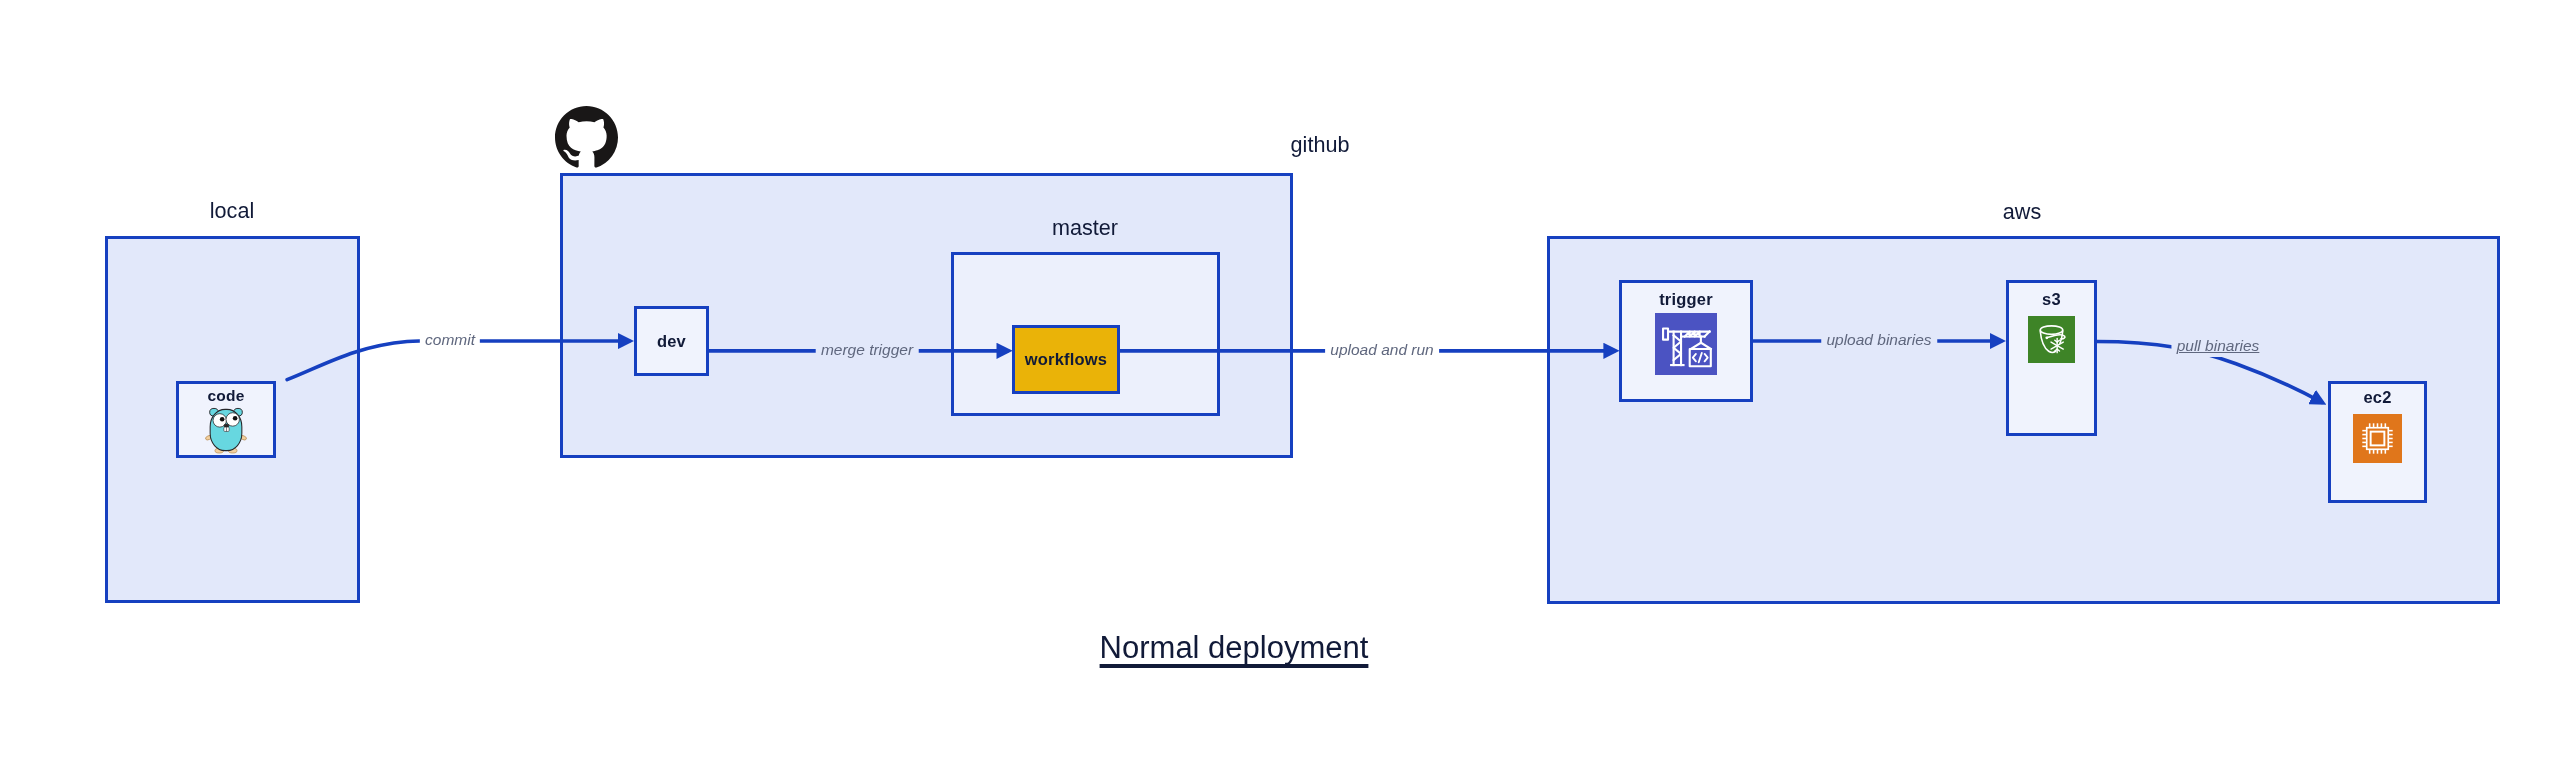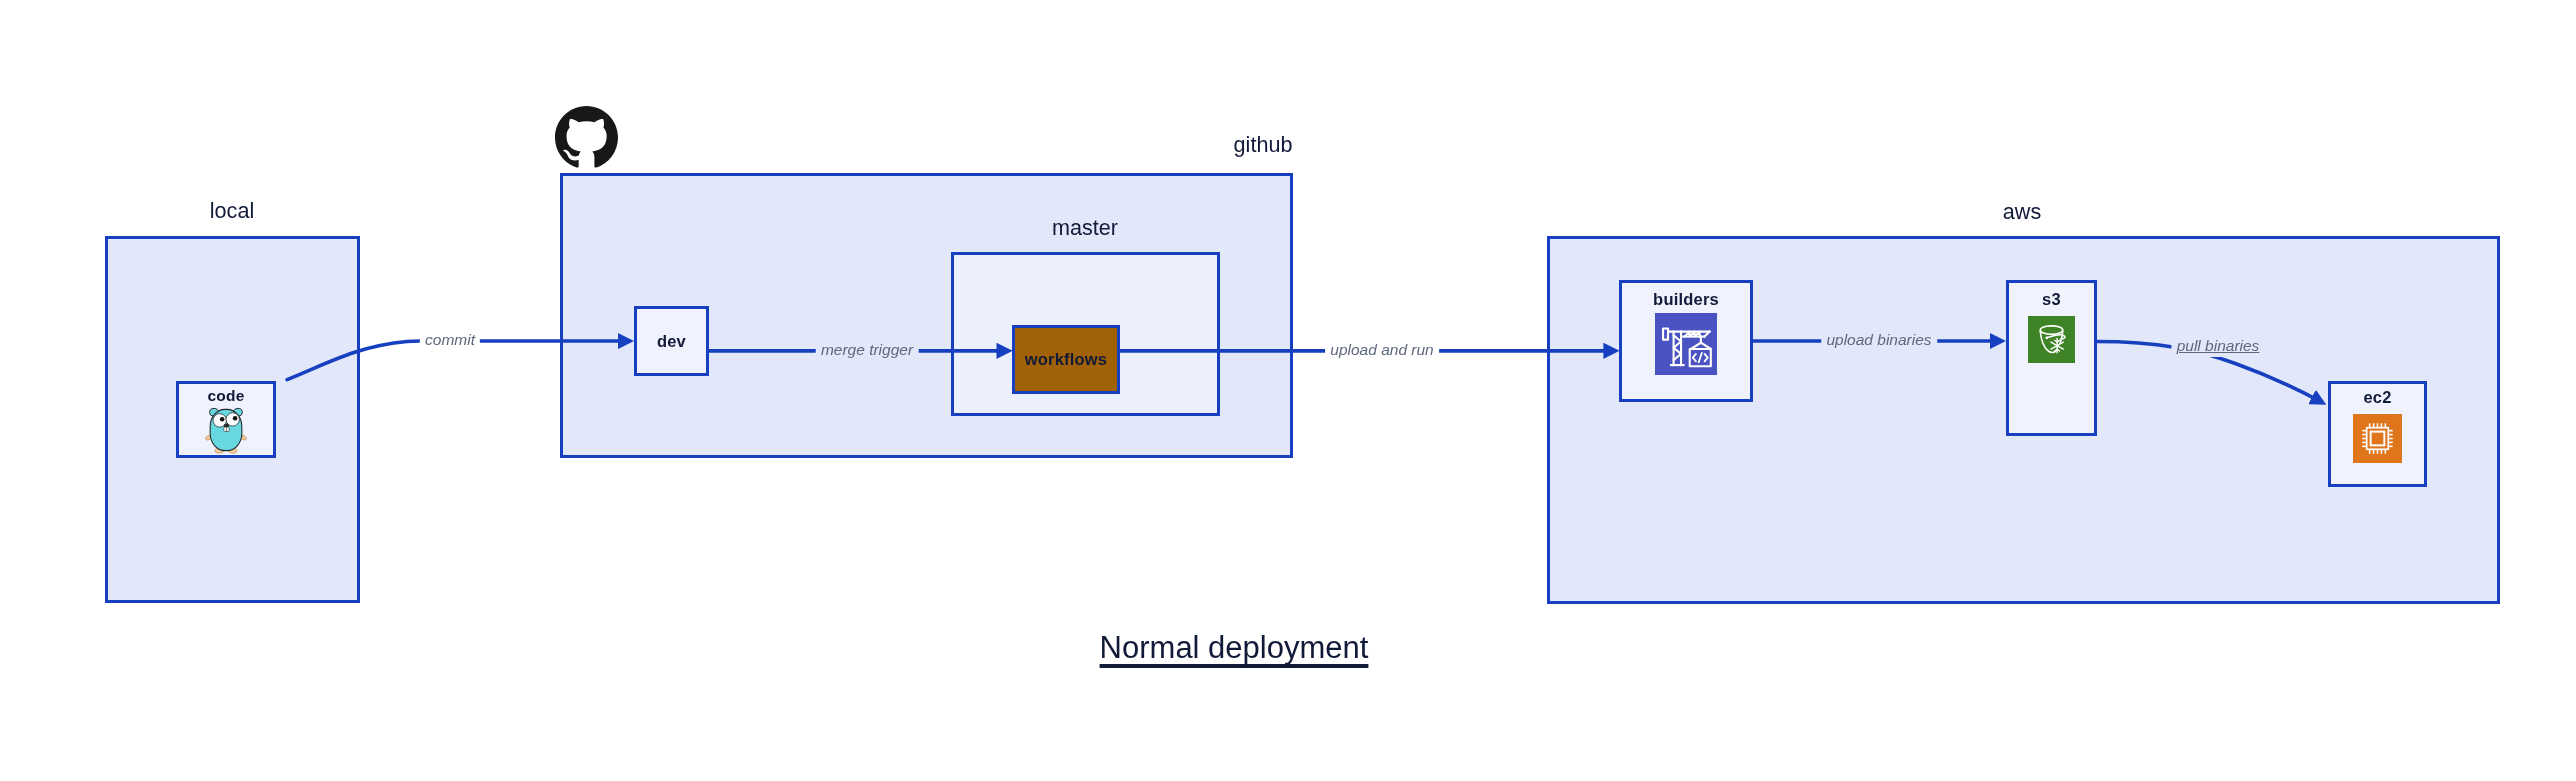--- a/index.html
+++ b/index.html
@@ -68,21 +68,21 @@
 
   <div class="container-box" style="left:105px;top:236px;width:255px;height:367px;"></div>
 
   <div class="container-box" style="left:560px;top:173px;width:733px;height:285px;"></div>
 
   <div class="container-box master" style="left:951px;top:252px;width:269px;height:164px;"></div>
 
   <div class="container-box" style="left:1547px;top:236px;width:953px;height:368px;"></div>
 
   <div class="free-label" style="left:232px;top:199px;text-align:right;">local</div>
-  <div class="free-label" style="left:1263px;top:133px;">github</div>
+  <div class="free-label" style="left:1320px;top:133px;">github</div>
   <div class="free-label" style="left:1085px;top:216px;">master</div>
   <div class="free-label" style="left:2022px;top:200px;">aws</div>
 
   <svg class="gh-logo" style="left:555px;top:106px;" width="63" height="63" viewBox="0 0 16 16">
     <path fill="#191717" fill-rule="evenodd" d="M8 0C3.58 0 0 3.58 0 8c0 3.54 2.29 6.53 5.47 7.59.4.07.55-.17.55-.38 0-.19-.01-.82-.01-1.49-2.01.37-2.53-.49-2.69-.94-.09-.23-.48-.94-.82-1.13-.28-.15-.68-.52-.01-.53.63-.01 1.08.58 1.23.82.72 1.21 1.87.87 2.33.66.07-.52.28-.87.51-1.07-1.78-.2-3.64-.89-3.64-3.95 0-.87.31-1.59.82-2.15-.08-.2-.36-1.02.08-2.12 0 0 .67-.21 2.2.82.64-.18 1.32-.27 2-.27s1.36.09 2 .27c1.53-1.04 2.2-.82 2.2-.82.44 1.1.16 1.92.08 2.12.51.56.82 1.27.82 2.15 0 3.07-1.87 3.75-3.65 3.95.29.25.54.73.54 1.48 0 1.07-.01 1.93-.01 2.2 0 .21.15.46.55.38A8.01 8.01 0 0 0 16 8c0-4.42-3.58-8-8-8z"></path>
   </svg>
 
   <div class="node-box" style="left:176px;top:381px;width:100px;height:77px;padding-top:3.1px;">
     <div class="node-label" style="font-size:15.5px;">code</div>
     <svg class="icon-svg" width="48" height="48" viewBox="0 0 100 100" style="margin-top:1px;">
@@ -100,26 +100,26 @@
       <ellipse cx="51" cy="41" rx="5.2" ry="3.6" fill="#2f2626" stroke="#111111" stroke-width="1"></ellipse>
       <rect x="45.5" y="44" width="11" height="9" rx="2" fill="#ffffff" stroke="#27272a" stroke-width="1.2"></rect>
       <line x1="51" y1="44" x2="51" y2="53" stroke="#27272a" stroke-width="1.2"></line>
     </svg>
   </div>
 
   <div class="node-box" style="left:634px;top:306px;width:75px;height:70px;justify-content:center;">
     <div class="node-label">dev</div>
   </div>
 
-  <div class="node-box" style="left:1012px;top:325px;width:108px;height:69px;justify-content:center;background:#a16207;">
+  <div class="node-box" style="left:1012px;top:325px;width:108px;height:69px;justify-content:center;background:#eab308;">
     <div class="node-label">workflows</div>
   </div>
 
   <div class="node-box" style="left:1619px;top:280px;width:134px;height:122px;padding-top:7.2px;">
-    <div class="node-label">builders</div>
+    <div class="node-label">trigger</div>
     <svg class="icon-svg" width="62" height="62" viewBox="0 0 100 100" style="margin-top:4.1px;">
       <rect x="0" y="0" width="100" height="100" fill="#4b53c2"></rect>
       <g stroke="#ffffff" stroke-width="3.4" fill="none" stroke-linejoin="round" stroke-linecap="square">
         <rect x="13" y="25" width="8" height="18"></rect>
         <line x1="30" y1="30" x2="30" y2="84"></line>
         <line x1="42" y1="30" x2="42" y2="84"></line>
         <path d="M30,36 L42,46 L30,56 L42,66 L30,76"></path>
         <line x1="26" y1="84" x2="46" y2="84"></line>
         <line x1="24" y1="30" x2="88" y2="30"></line>
         <line x1="42" y1="38" x2="80" y2="38"></line>
@@ -151,21 +151,21 @@
       <g stroke="#ffffff" stroke-width="3" fill="none" stroke-linecap="round">
         <line x1="62" y1="48" x2="62" y2="78"></line>
         <line x1="49" y1="55.5" x2="75" y2="70.5"></line>
         <line x1="75" y1="55.5" x2="49" y2="70.5"></line>
         <path d="M57,51.5 L62,55.5 L67,51.5"></path>
         <path d="M57,74.5 L62,70.5 L67,74.5"></path>
       </g>
     </svg>
   </div>
 
-  <div class="node-box" style="left:2328px;top:381px;width:99px;height:106px;padding-top:4.1px;">
+  <div class="node-box" style="left:2328px;top:381px;width:99px;height:122px;padding-top:4.1px;">
     <div class="node-label">ec2</div>
     <svg class="icon-svg" width="49" height="49" viewBox="0 0 100 100" style="margin-top:7.2px;">
       <rect x="0" y="0" width="100" height="100" fill="#e0761b"></rect>
       <g stroke="#ffffff" stroke-width="3.4" fill="none">
         <rect x="28" y="28" width="44" height="44"></rect>
         <rect x="36" y="36" width="28" height="28" stroke-width="4"></rect>
         <g stroke-width="3.2">
           <line x1="34" y1="19" x2="34" y2="28"></line>
             <line x1="42" y1="19" x2="42" y2="28"></line>
           <line x1="50" y1="19" x2="50" y2="28"></line>

